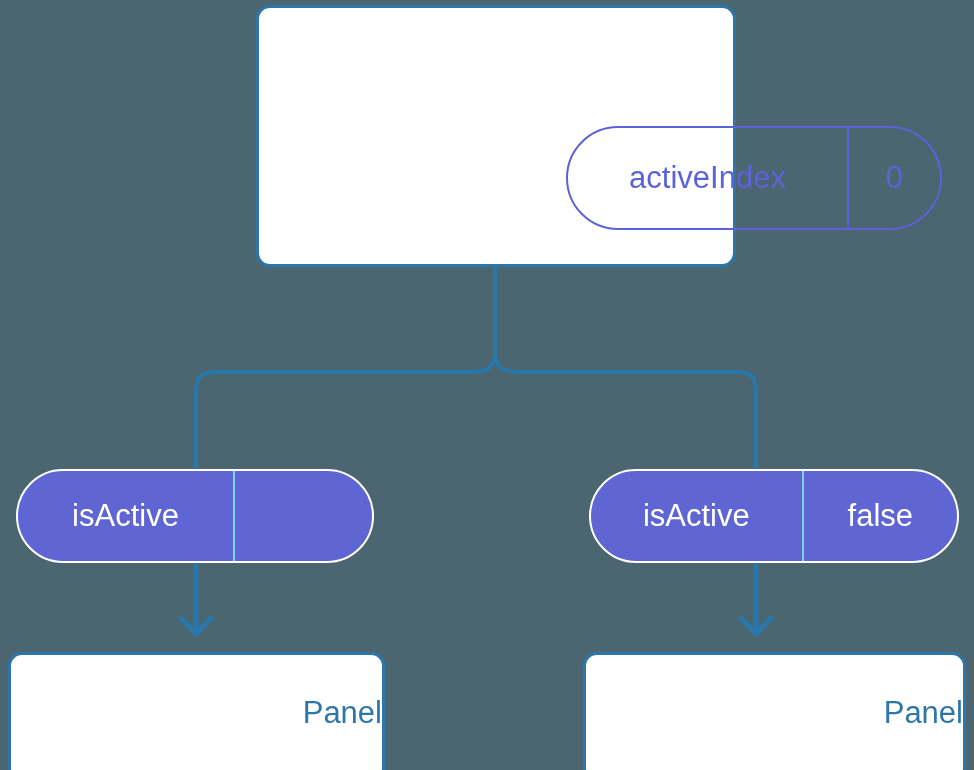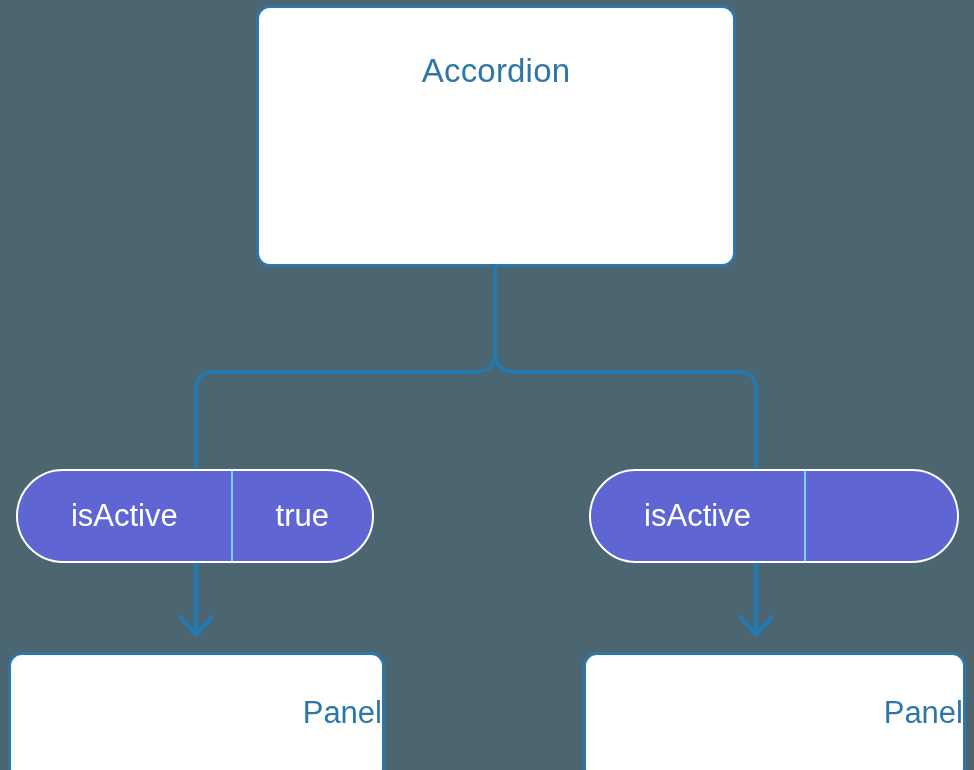--- a/index.html
+++ b/index.html
@@ -175,34 +175,37 @@
       <polyline points="181,618 196,634 211,618" fill="none" stroke="#2878ac" stroke-width="5" stroke-linecap="round" stroke-linejoin="round"></polyline>
     </g>
 
     <g>
       <line x1="756" y1="563" x2="756" y2="634" stroke="#2878ac" stroke-width="5" stroke-linecap="round"></line>
       <polyline points="741,618 756,634 771,618" fill="none" stroke="#2878ac" stroke-width="5" stroke-linecap="round" stroke-linejoin="round"></polyline>
     </g>
   </svg>
 
   <div class="card" id="accordion-card">
-    <div class="card-title">Accordion</div>
-
+
+    <div class="pill pill-outline" id="active-index-pill">
+      <div class="pill-key">activeIndex</div>
+      <div class="pill-val">0</div>
+    </div>
   </div>
 
   <div class="pill pill-filled" id="is-active-pill-left">
     <div class="pill-key">isActive</div>
-    <div class="pill-val">true</div>
   </div>
 
   <div class="card" id="panel-card-left">
     <div class="panel-title">Panel</div>
   </div>
 
   <div class="pill pill-filled" id="is-active-pill-right">
     <div class="pill-key">isActive</div>
+    <div class="pill-val">false</div>
   </div>
 
   <div class="card" id="panel-card-right">
     <div class="panel-title">Panel</div>
   </div>
 
 </div>
 
 </body></html>

